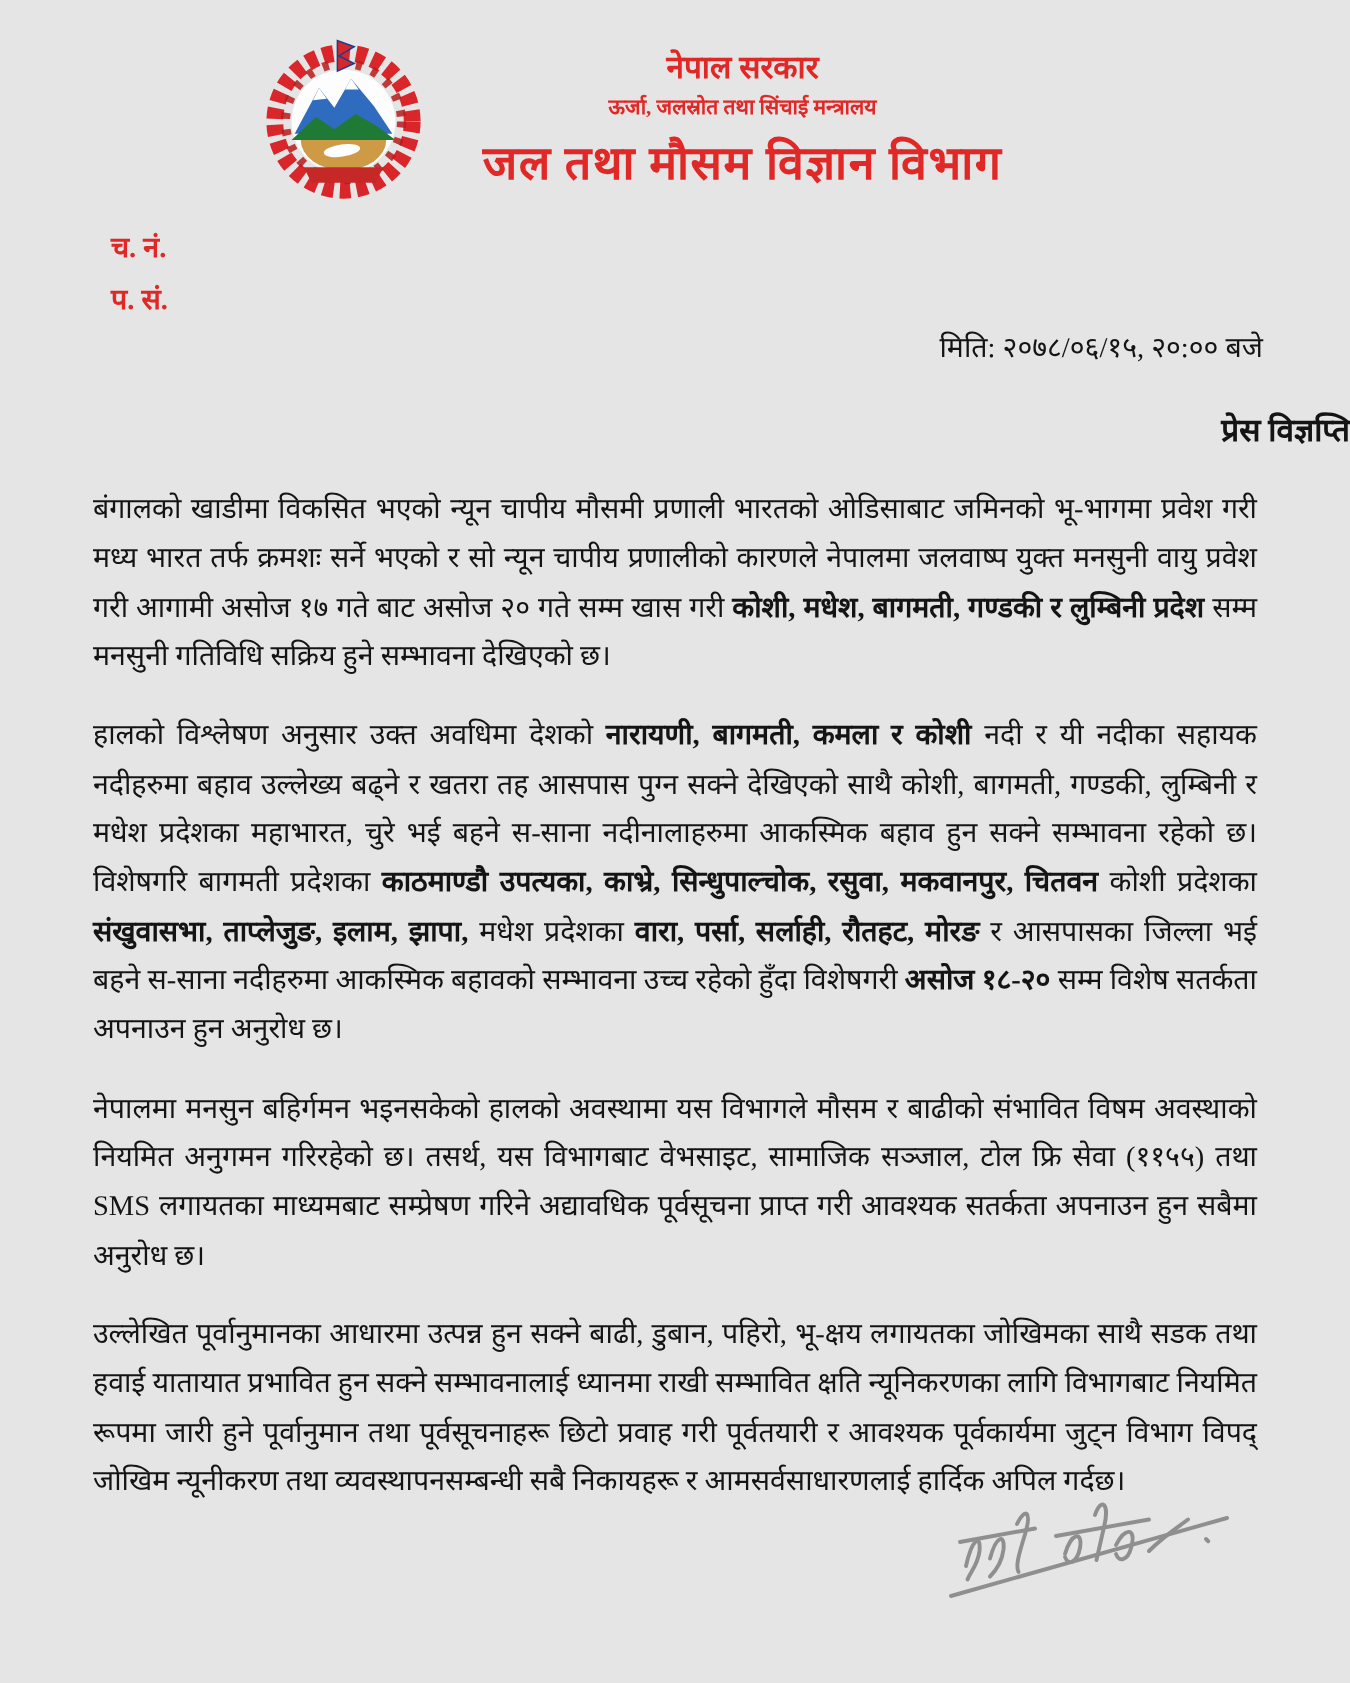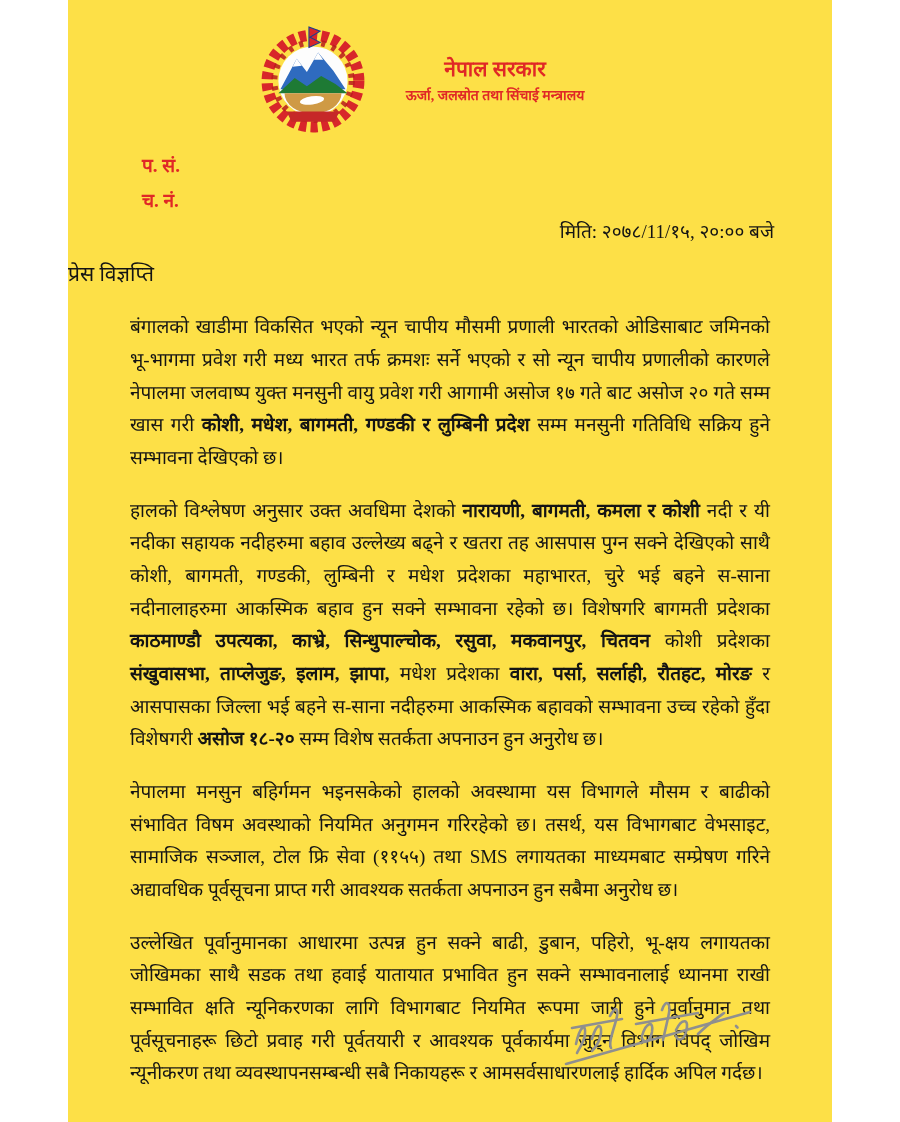--- a/index.html
+++ b/index.html
@@ -4,23 +4,23 @@
 <style>
   :root{
     --red:#e02826;
     --ink:#141414;
     --sig:#8f8f8f;
   }
   *{box-sizing:border-box;margin:0;padding:0;}
   html,body{background:#fff;}
   .page{
     position:relative;
-    width:764px;height:1122px;
+    width:900px;height:1122px;
     margin:0 auto;
-    background:#fde047;
+    background:#e5e5e5;
     font-family:"Liberation Serif","DejaVu Serif",serif;
     color:var(--ink);
     overflow:hidden;
   }
   .letterhead{
     display:flex;justify-content:center;align-items:center;
     gap:36px;padding-top:24px;margin-left:-60px;
   }
   .emblem{width:114px;height:110px;flex:0 0 auto;}
   .lh-text{text-align:center;color:var(--red);font-weight:bold;}
@@ -31,22 +31,22 @@
   .ref{
     margin:14px 0 0 74px;
     color:var(--red);font-weight:bold;
     font-size:19px;line-height:1.85;
   }
   .date-line{
     text-align:right;padding-right:58px;
     font-size:19px;margin-top:0px;
   }
   .doc-title{
-    text-align:left;font-size:21px;font-weight:normal;
-    margin-top:15px;
+    text-align:right;font-size:21px;font-weight:bold;
+    margin-top:28px;
   }
   .body-text{
     margin:24px 62px 0 62px;
     font-size:19px;line-height:1.72;
     text-align:justify;
   }
   .para{margin-bottom:20px;}
   .b{font-weight:bold;margin-top:27px;}
   .signature{
     position:absolute;right:64px;top:982px;
@@ -75,29 +75,30 @@
       <path d="M28,68 A28,20 0 0 0 84,68 Z" fill="#cf9a45"></path>
       <ellipse cx="55" cy="75" rx="12" ry="4" fill="#ffffff" transform="rotate(-8 55 75)"></ellipse>
 
       <path d="M30,86 L82,86 L77,96 L35,96 Z" fill="#c62828"></path>
 
       <path d="M52,3 L52,23 L63,18 L53,13 L63,7 Z" fill="#d8262a" stroke="#1a3e8f" stroke-width="1"></path>
     </svg>
     <div class="lh-text">
       <div class="lh-gov">नेपाल सरकार</div>
       <div class="lh-min">ऊर्जा, जलस्रोत तथा सिंचाई मन्त्रालय</div>
+      <div class="lh-dep">जल तथा मौसम विज्ञान विभाग</div>
     </div>
   </div>
 
   <div class="ref">
+    <div>च. नं.</div>
     <div>प. सं.</div>
-    <div>च. नं.</div>
   </div>
 
-  <div class="date-line">मिति: २०७८/11/१५, २०:०० बजे</div>
+  <div class="date-line">मिति: २०७८/०६/१५, २०:०० बजे</div>
 
   <div class="doc-title">प्रेस विज्ञप्ति</div>
 
   <div class="body-text">
       <p class="para"><span>बंगालको खाडीमा विकसित भएको न्यून चापीय मौसमी प्रणाली भारतको ओडिसाबाट जमिनको भू-भागमा प्रवेश गरी मध्य भारत तर्फ क्रमशः सर्ने भएको र सो न्यून चापीय प्रणालीको कारणले नेपालमा जलवाष्प युक्त मनसुनी वायु प्रवेश गरी आगामी असोज १७ गते बाट असोज २० गते सम्म खास गरी </span><span class="b">कोशी, मधेश, बागमती, गण्डकी र लुम्बिनी प्रदेश</span><span> सम्म मनसुनी गतिविधि सक्रिय हुने सम्भावना देखिएको छ।</span></p>
       <p class="para"><span>हालको विश्लेषण अनुसार उक्त अवधिमा देशको </span><span class="b">नारायणी, बागमती, कमला र कोशी</span><span> नदी र यी नदीका सहायक नदीहरुमा बहाव उल्लेख्य बढ्ने र खतरा तह आसपास पुग्न सक्ने देखिएको साथै कोशी, बागमती, गण्डकी, लुम्बिनी र मधेश प्रदेशका महाभारत, चुरे भई बहने स-साना नदीनालाहरुमा आकस्मिक बहाव हुन सक्ने सम्भावना रहेको छ। विशेषगरि बागमती प्रदेशका </span><span class="b">काठमाण्डौ उपत्यका, काभ्रे, सिन्धुपाल्चोक, रसुवा, मकवानपुर, चितवन</span><span> कोशी प्रदेशका </span><span class="b">संखुवासभा, ताप्लेजुङ, इलाम, झापा,</span><span> मधेश प्रदेशका </span><span class="b">वारा, पर्सा, सर्लाही, रौतहट, मोरङ</span><span> र आसपासका जिल्ला भई बहने स-साना नदीहरुमा आकस्मिक बहावको सम्भावना उच्च रहेको हुँदा विशेषगरी </span><span class="b">असोज १८-२०</span><span> सम्म विशेष सतर्कता अपनाउन हुन अनुरोध छ।</span></p>
       <p class="para"><span>नेपालमा मनसुन बहिर्गमन भइनसकेको हालको अवस्थामा यस विभागले मौसम र बाढीको संभावित विषम अवस्थाको नियमित अनुगमन गरिरहेको छ। तसर्थ, यस विभागबाट वेभसाइट, सामाजिक सञ्जाल, टोल फ्रि सेवा (११५५) तथा SMS लगायतका माध्यमबाट सम्प्रेषण गरिने अद्यावधिक पूर्वसूचना प्राप्त गरी आवश्यक सतर्कता अपनाउन हुन सबैमा अनुरोध छ।</span></p>
       <p class="para"><span>उल्लेखित पूर्वानुमानका आधारमा उत्पन्न हुन सक्ने बाढी, डुबान, पहिरो, भू-क्षय लगायतका जोखिमका साथै सडक तथा हवाई यातायात प्रभावित हुन सक्ने सम्भावनालाई ध्यानमा राखी सम्भावित क्षति न्यूनिकरणका लागि विभागबाट नियमित रूपमा जारी हुने पूर्वानुमान तथा पूर्वसूचनाहरू छिटो प्रवाह गरी पूर्वतयारी र आवश्यक पूर्वकार्यमा जुट्न विभाग विपद् जोखिम न्यूनीकरण तथा व्यवस्थापनसम्बन्धी सबै निकायहरू र आमसर्वसाधारणलाई हार्दिक अपिल गर्दछ।</span></p>
     </div>
 

